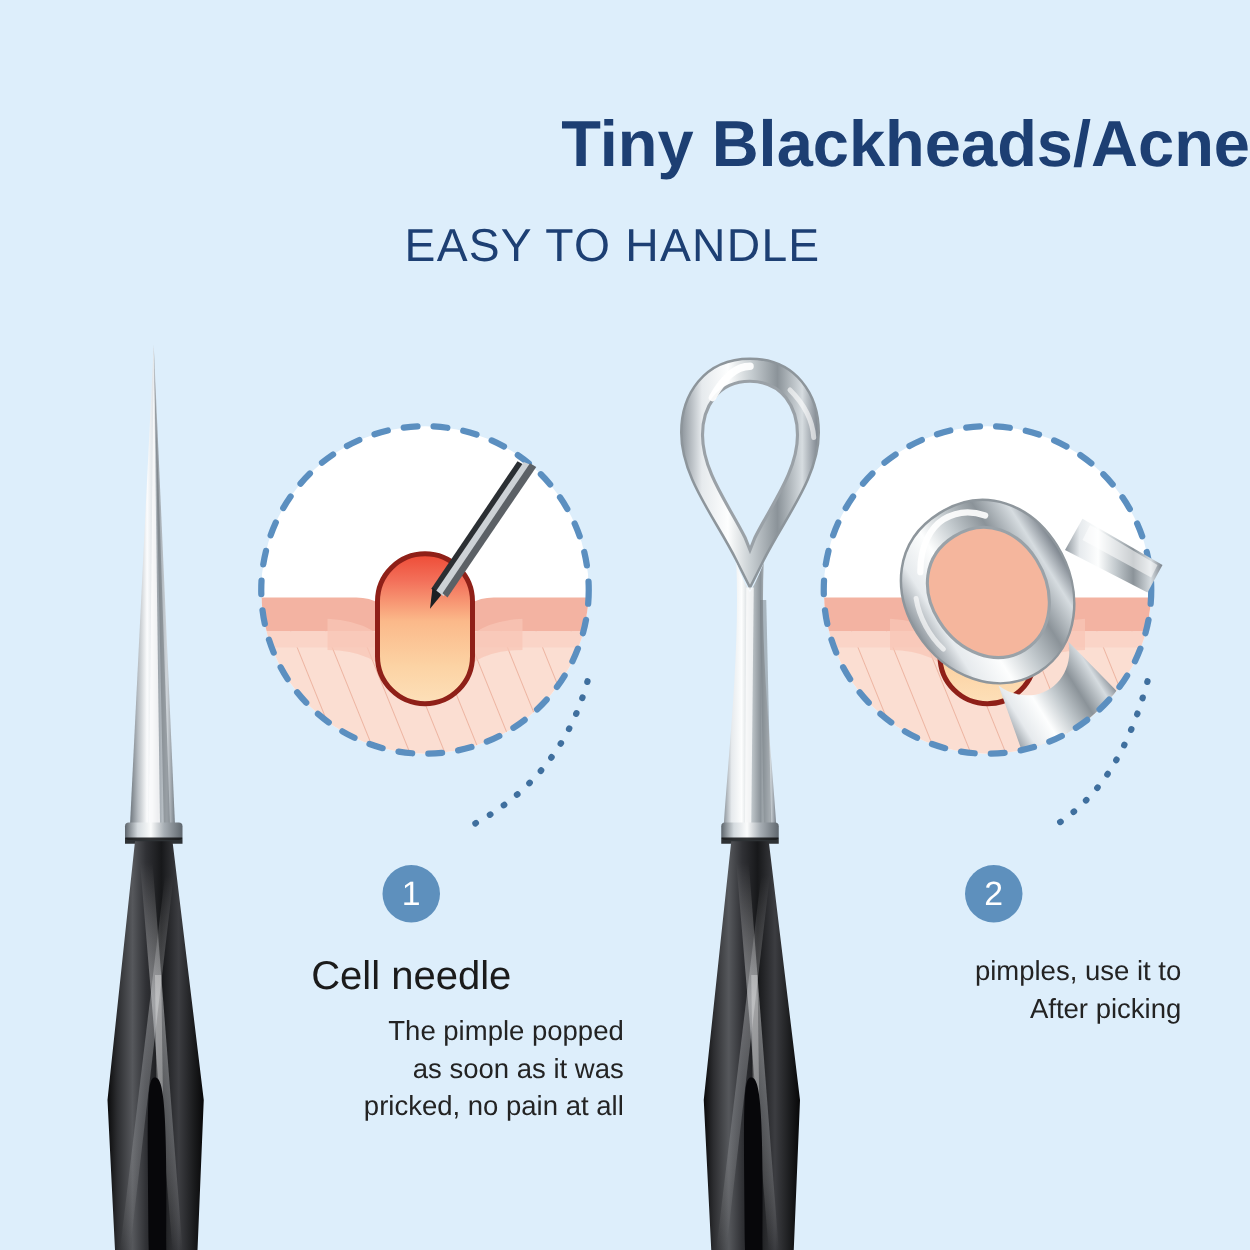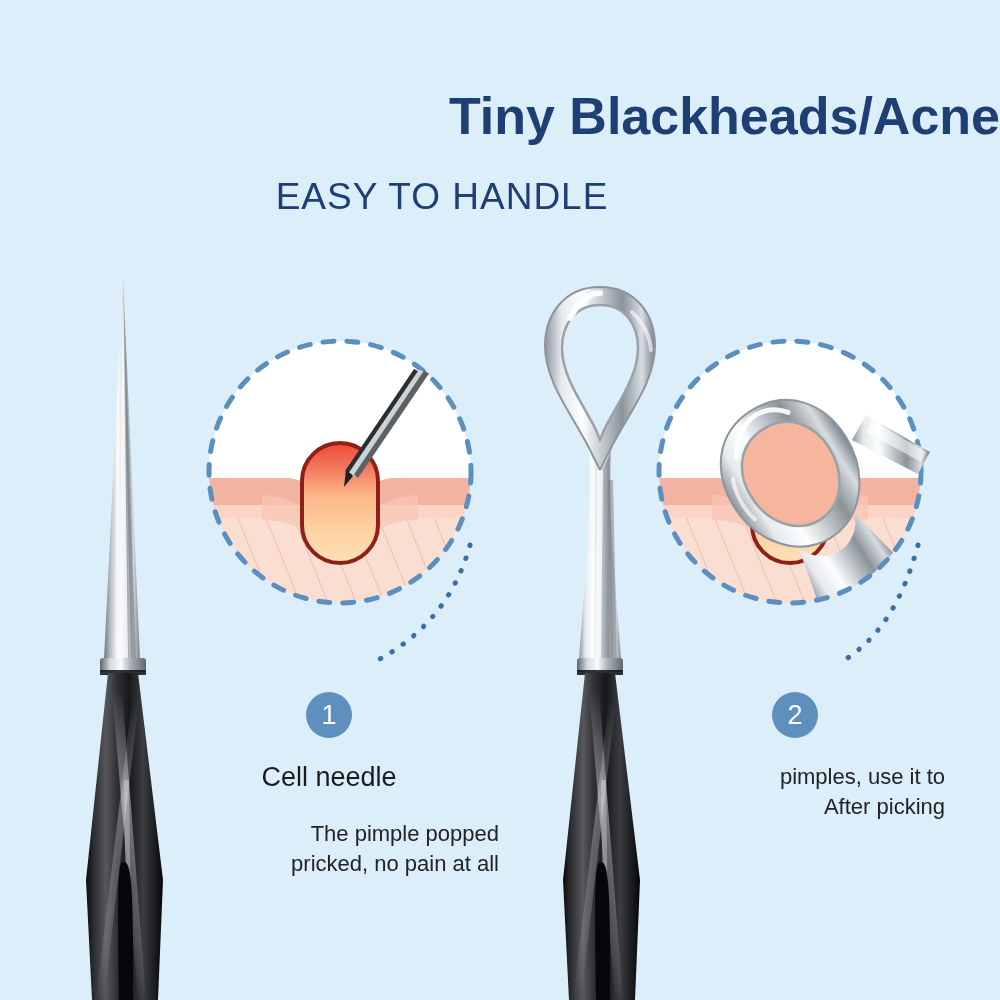--- a/index.html
+++ b/index.html
@@ -34,44 +34,45 @@
   #subtitle {
     position: absolute;
     left: 0; top: 176px;
     width: 884px;
     text-align: center;
     font-size: 37px;
     font-weight: normal;
     color: #1d3f73;
     letter-spacing: 1px;
     white-space: nowrap;
+    padding-left: 48px;
   }
 
   
   .badge {
     position: absolute;
     width: 46px; height: 46px;
     border-radius: 50%;
     background: #5e90bd;
     color: #ffffff;
     font-size: 27px;
     line-height: 46px;
     text-align: center;
     font-weight: normal;
   }
   #badge-1 { left: 306px; top: 692px; }
   #badge-2 { left: 772px; top: 692px; }
 
   
   .caption { position: absolute; text-align: center; }
   .cap-title {
-    font-size: 27px;
+    font-size: 32px;
     color: #1b1b1b;
     font-weight: normal;
-    margin-bottom: 26px;
+    margin-bottom: 11px;
     white-space: nowrap;
   }
   .cap-line {
     font-size: 22px;
     color: #232323;
     line-height: 30px;
     white-space: nowrap;
     text-align: right;
   }
   #caption-1 { left: 159px; top: 762px; width: 340px; }
@@ -256,20 +257,21 @@
       <path d="M601,862 C608,862 611,884 610,1000 L596,1000 C595,884 594,862 601,862 Z" fill="#07070a"></path>
     </g>
   </svg>
 
   <div class="badge" id="badge-1">1</div>
   <div class="badge" id="badge-2">2</div>
 
   <div class="caption" id="caption-1">
     <div class="cap-title">Cell needle</div>
     <div class="cap-line">The pimple popped</div>
+    <div class="cap-line">as soon as it was</div>
     <div class="cap-line">pricked, no pain at all</div>
   </div>
 
   <div class="caption" id="caption-2">
     <div class="cap-line">pimples, use it to</div>
     <div class="cap-line">After picking</div>
   </div>
 
 </div>
 

